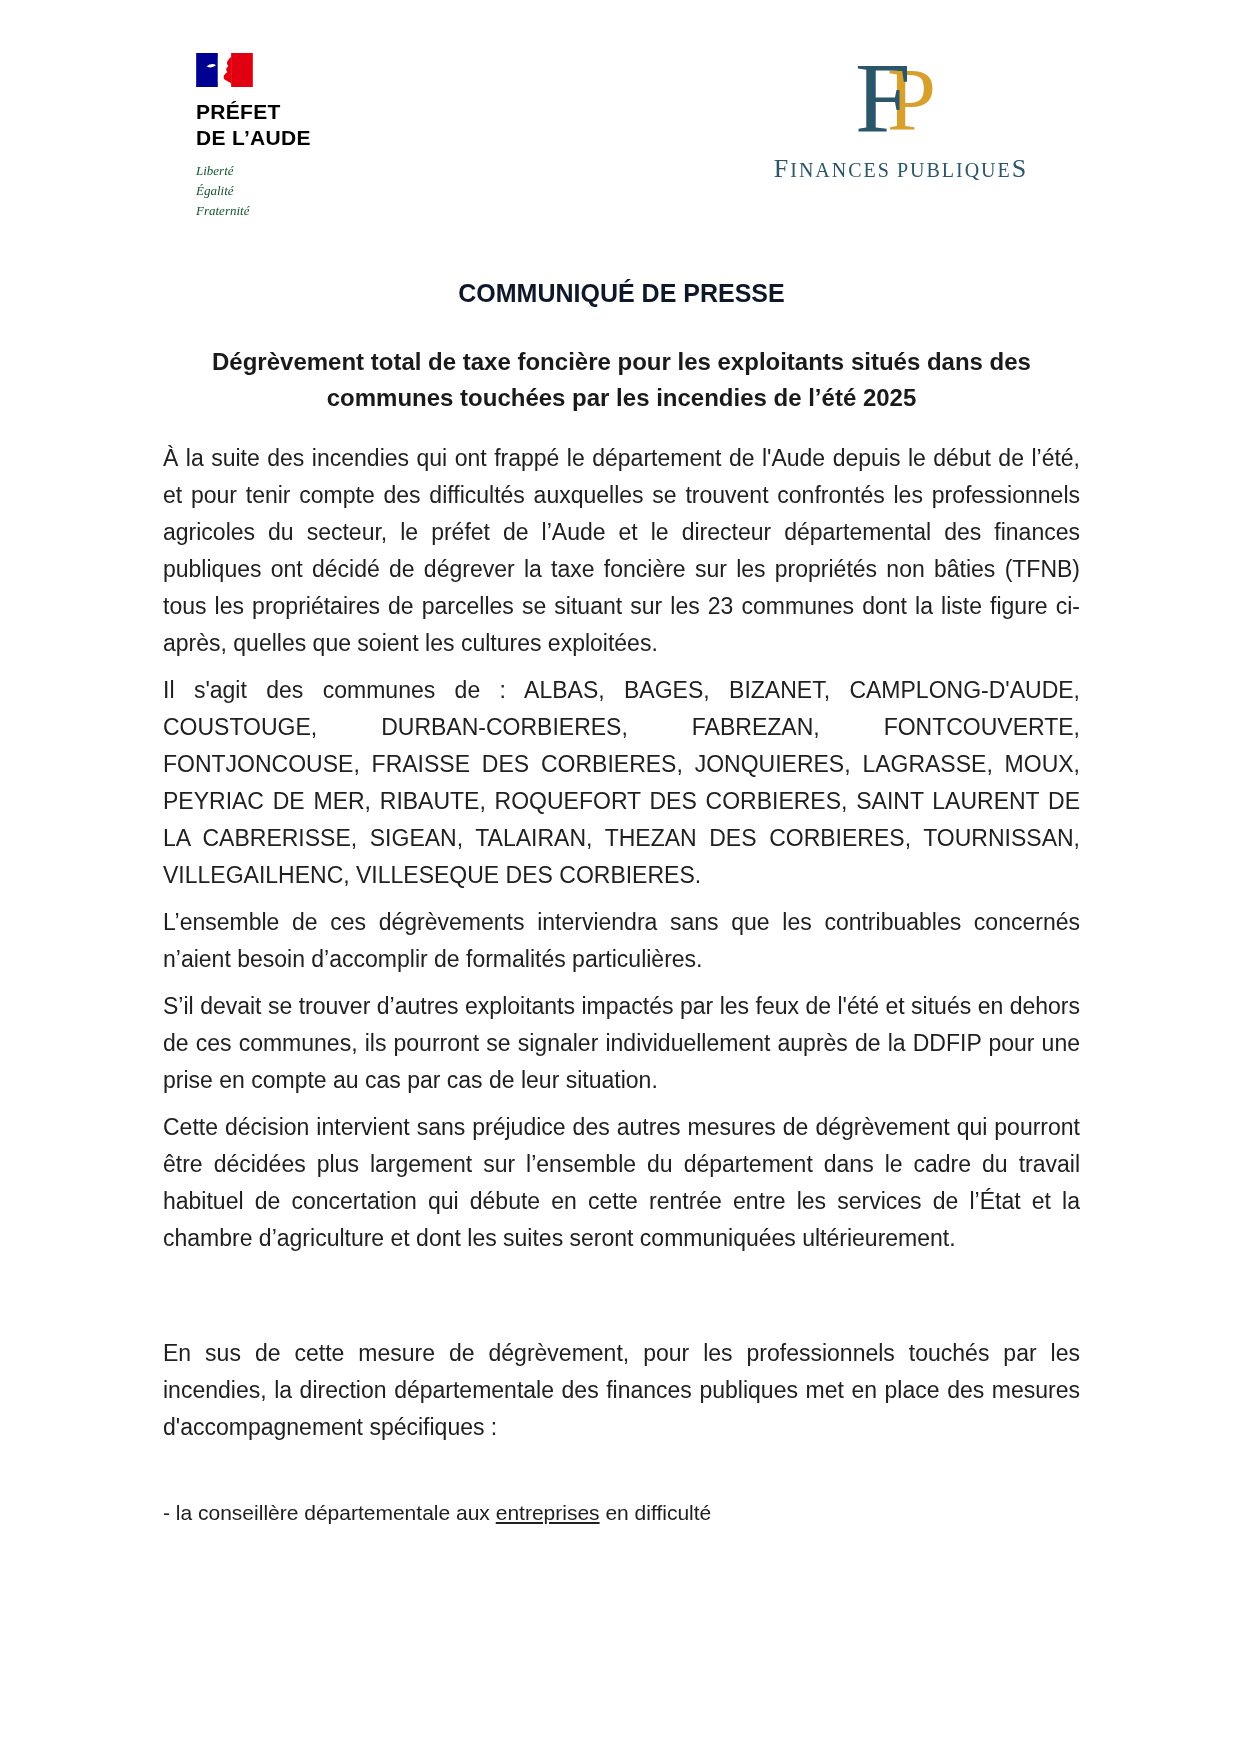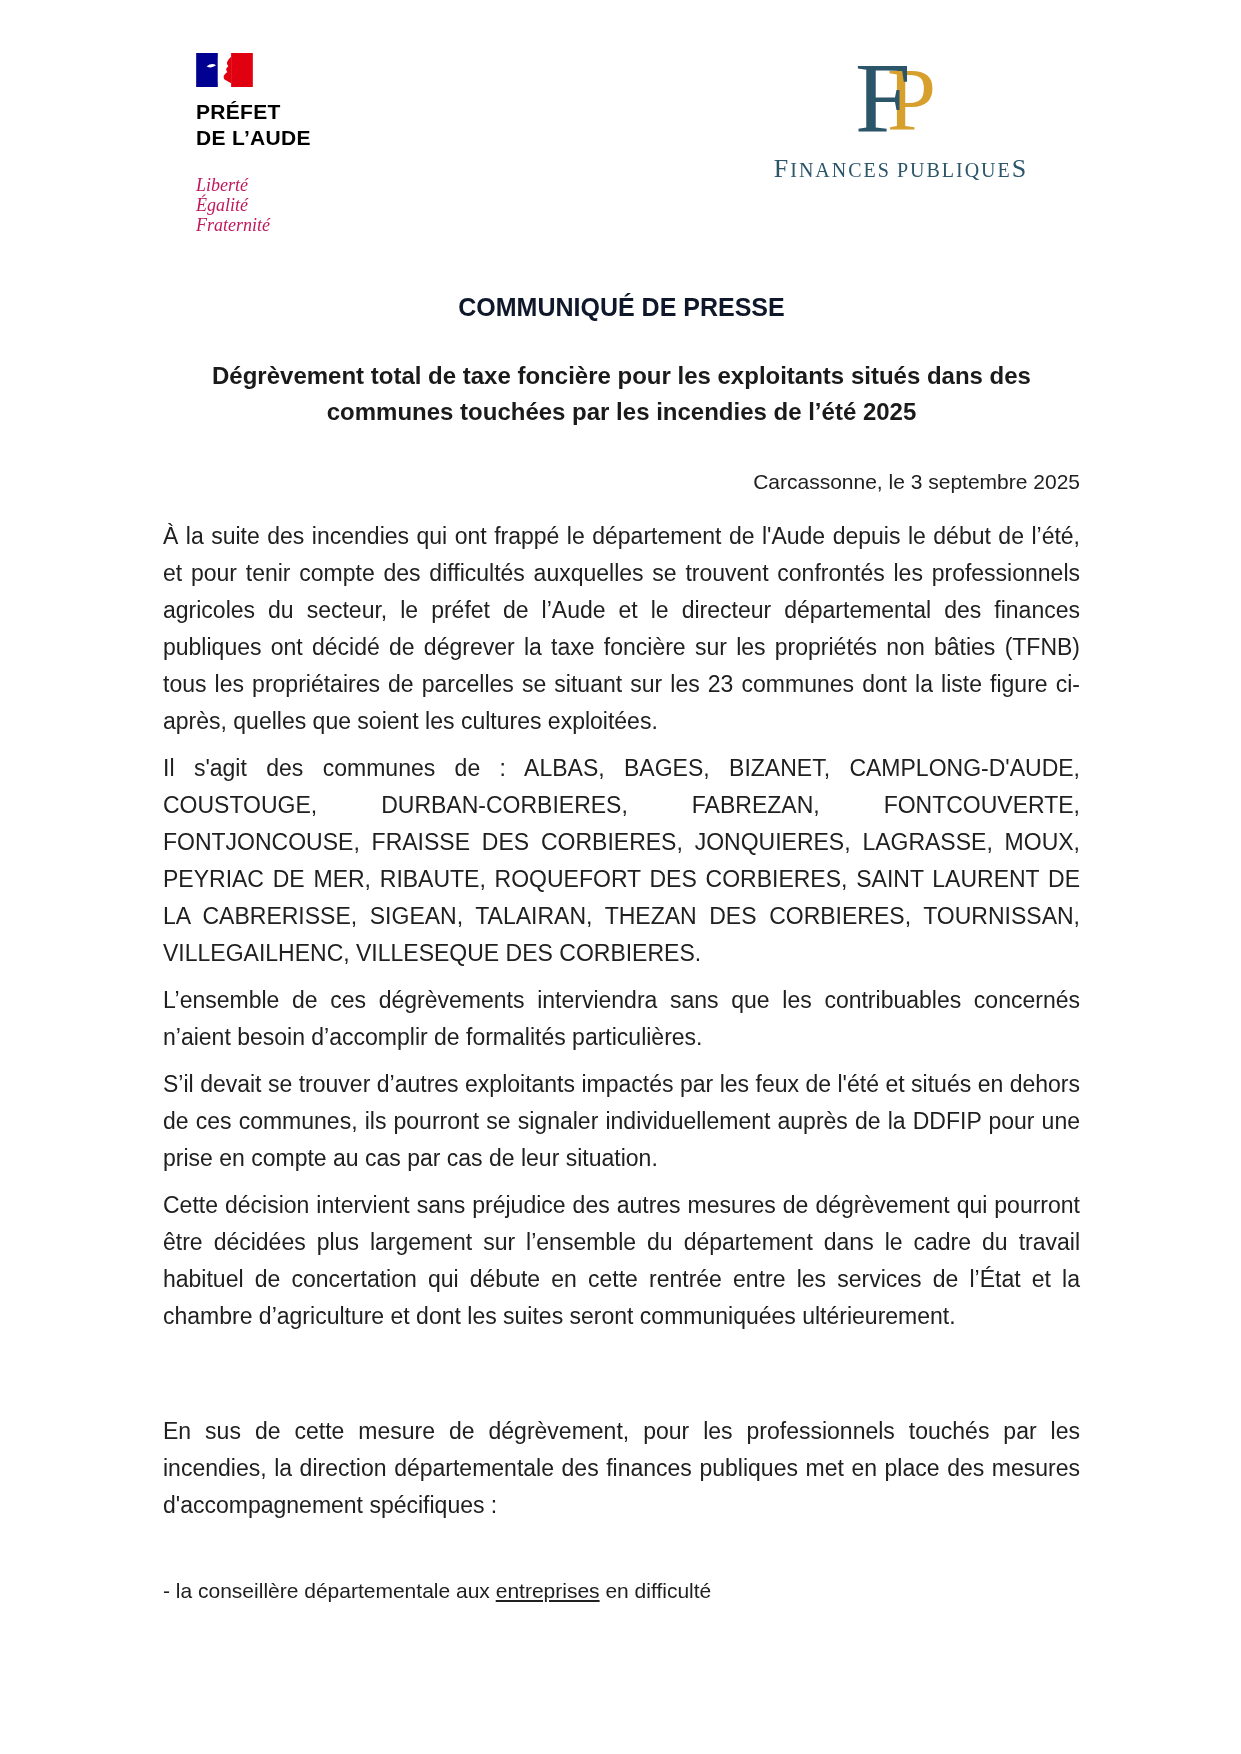--- a/index.html
+++ b/index.html
@@ -23,26 +23,26 @@
   .prefet-logo { width:260px; }
   .flag { display:block; margin-bottom:12px; }
   .prefet-name {
     font-weight:bold;
     font-size:21px;
     line-height:26px;
     color:#000000;
     letter-spacing:0.3px;
   }
   .motto {
-    margin-top:24px;
+    margin-top:10px;
     font-family:"Liberation Serif", serif;
     font-style:italic;
-    font-size:18px;
+    font-size:13px;
     line-height:20px;
-    color:#be185d;
+    color:#14532d;
   }
   .fp-logo { width:300px; text-align:center; margin-top:-5px; }
   .fp-monogram { position:relative; width:160px; height:102px; margin:0 auto; }
   .fp-mono-p {
     position:absolute; left:66px; top:8px;
     font-family:"Liberation Serif", serif;
     font-size:88px; line-height:88px;
     color:#d7a02c; font-weight:normal;
   }
   .fp-mono-f {
@@ -138,21 +138,20 @@
     </div>
 
   </div>
 
   <div class="main">
 
     <div class="title">COMMUNIQUÉ DE PRESSE</div>
 
     <div class="subtitle">Dégrèvement total de taxe foncière pour les exploitants situés dans des communes touchées par les incendies de l’été 2025</div>
 
-    <div class="dateline">Carcassonne, le 3 septembre 2025</div>
 
     <p class="body-p first-p">À la suite des incendies qui ont frappé le département de l'Aude depuis le début de l’été, et pour tenir compte des difficultés auxquelles se trouvent confrontés les professionnels agricoles du secteur, le préfet de l’Aude et le directeur départemental des finances publiques ont décidé de dégrever la taxe foncière sur les propriétés non bâties (TFNB) tous les propriétaires de parcelles se situant sur les 23 communes dont la liste figure ci-après, quelles que soient les cultures exploitées.</p>
     <p class="body-p">Il s'agit des communes de : ALBAS, BAGES, BIZANET, CAMPLONG-D'AUDE, COUSTOUGE, DURBAN-CORBIERES, FABREZAN, FONTCOUVERTE, FONTJONCOUSE, FRAISSE DES CORBIERES, JONQUIERES, LAGRASSE, MOUX, PEYRIAC DE MER, RIBAUTE, ROQUEFORT DES CORBIERES, SAINT LAURENT DE LA CABRERISSE, SIGEAN, TALAIRAN, THEZAN DES CORBIERES, TOURNISSAN, VILLEGAILHENC, VILLESEQUE DES CORBIERES.</p>
     <p class="body-p">L’ensemble de ces dégrèvements interviendra sans que les contribuables concernés n’aient besoin d’accomplir de formalités particulières.</p>
     <p class="body-p">S’il devait se trouver d’autres exploitants impactés par les feux de l'été et situés en dehors de ces communes, ils pourront se signaler individuellement auprès de la DDFIP pour une prise en compte au cas par cas de leur situation.</p>
     <p class="body-p">Cette décision intervient sans préjudice des autres mesures de dégrèvement qui pourront être décidées plus largement sur l’ensemble du département dans le cadre du travail habituel de concertation qui débute en cette rentrée entre les services de l’État et la chambre d’agriculture et dont les suites seront communiquées ultérieurement.</p>
     <p class="body-p gap-p">En sus de cette mesure de dégrèvement, pour les professionnels touchés par les incendies, la direction départementale des finances publiques met en place des mesures d'accompagnement spécifiques :</p>
 
     <p class="bullet-line"><span>- la conseillère départementale aux </span><span class="u-link">entreprises</span><span> en difficulté</span></p>
 

